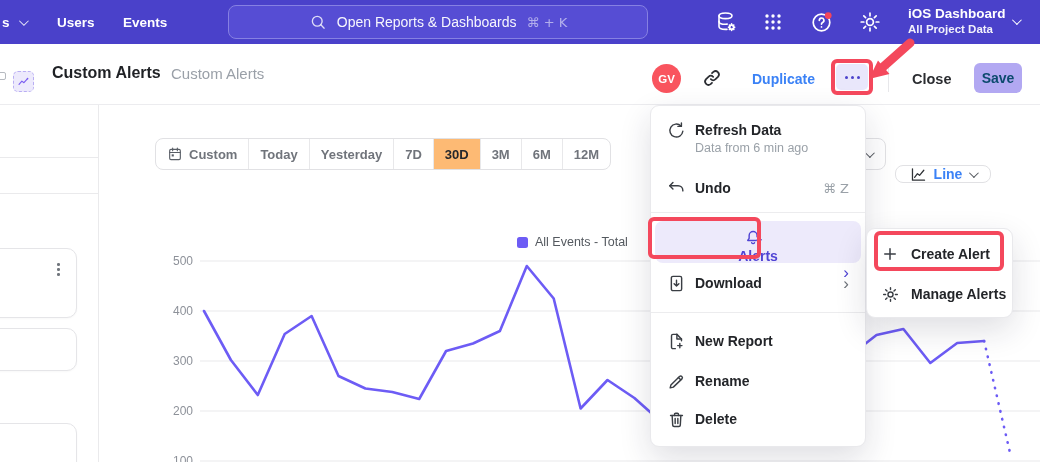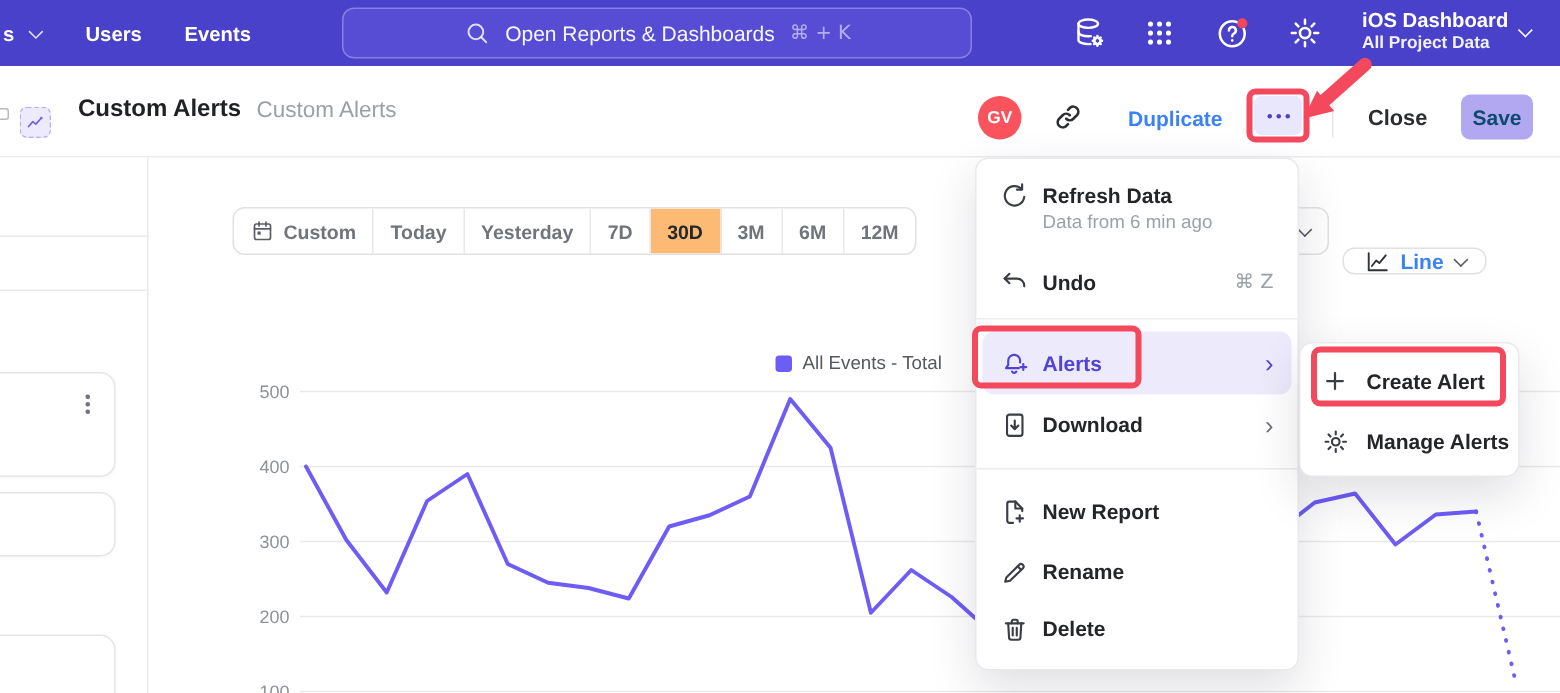--- a/index.html
+++ b/index.html
@@ -268,21 +268,21 @@
             <path d="M3.5 8.5H14a6 6 0 0 1 6 6v.5"></path>
           </svg>
       </span>
       <span class="m-lb">Undo</span>
       <span class="m-right">⌘ Z</span>
     </div>
 
     <div class="m-div" style="top:106px;"></div>
     <div id="m-alerts-bg"></div>
 
-    <div class="m-row" id="m-alerts" style="top:120px;">
+    <div class="m-row" id="m-alerts" style="top:120px;flex-direction:column;">
       <span class="m-ic">
         <svg width="19" height="19" viewBox="0 0 24 24" fill="none" stroke="currentColor" stroke-width="1.8" stroke-linecap="round" stroke-linejoin="round">
             <path d="M16.5 11V9.5a5 5 0 0 0-10 0V13l-1.8 2.7h10.8"></path>
             <path d="M9.7 18.6a2 2 0 0 0 3.6 0"></path>
             <path d="M19.2 12.3v5M16.7 14.8h5"></path>
           </svg>
       </span>
       <span class="m-lb">Alerts</span>
       <span class="m-arrow">›</span>
     </div>

